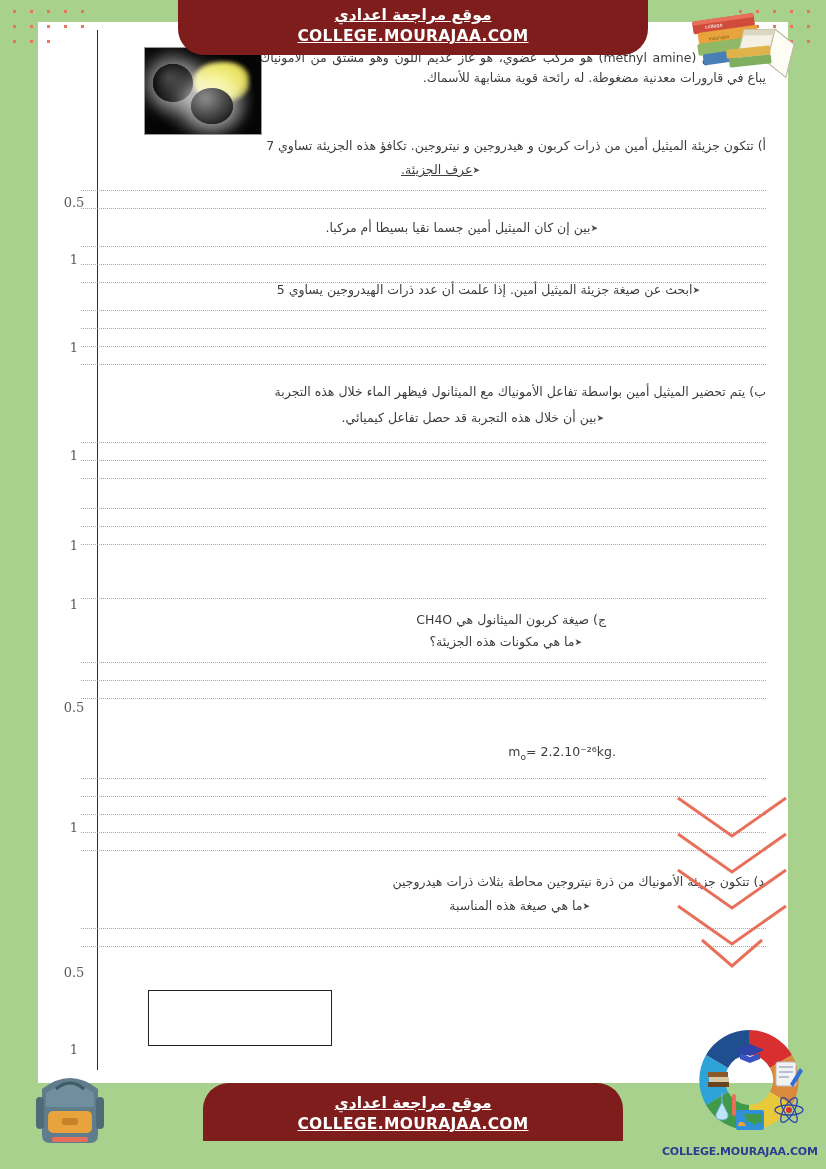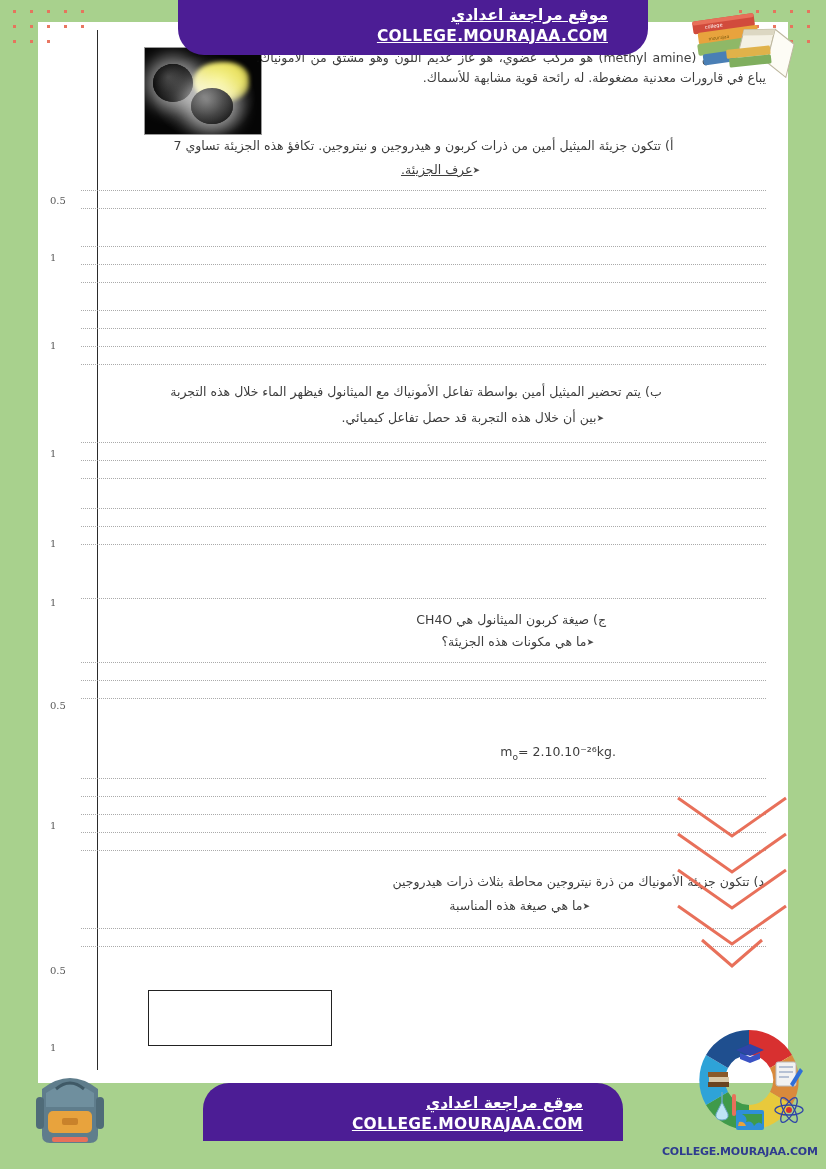--- a/index.html
+++ b/index.html
@@ -37,22 +37,22 @@
     background-image: radial-gradient(#e8705a 1.6px, transparent 1.8px);
     background-size: 17px 15px;
     opacity: .95;
   }
   .dots-left { left: 6px; }
   .dots-right { right: 6px; }
 
   
   .banner {
     position: absolute; left: 50%; transform: translateX(-50%);
-    background: #4c1d95; color: #ffffff;
-    text-align: right; border-radius: 0 0 26px 26px;
+    background: #7f1d1d; color: #ffffff;
+    text-align: center; border-radius: 0 0 26px 26px;
     padding: 4px 40px 8px;
     z-index: 6;
   }
   .banner.top { top: 0; width: 470px; }
   .banner.bottom {
     top: 1083px; width: 420px;
     border-radius: 26px 26px 0 0; padding: 9px 40px 6px;
   }
   .banner .ar {
     font-size: 15.5px; font-weight: bold; direction: rtl;
@@ -67,35 +67,35 @@
   .sheet {
     position: absolute; left: 50px; top: 30px;
     width: 726px; height: 1040px;
     background: #ffffff;
   }
   .marks-col {
     position: absolute; left: 0; top: 0; width: 48px; height: 1040px;
     border-right: 1.6px solid #2b2b2b;
   }
   .mark {
-    position: absolute; left: 0; width: 48px; 
-    font-size: 10px; color: #5b5b5b; font-family: "DejaVu Serif", serif;
+    position: absolute; left: 0; width: 48px; text-align: center;
+    font-size: 13px; color: #5b5b5b; font-family: "DejaVu Serif", serif;
   }
 
   .body-col {
     position: absolute; left: 48px; top: 0; right: 0; height: 1040px;
     direction: rtl; text-align: right;
   }
 
   
   .txt {
     position: absolute; right: 8px;
     font-family: "DejaVu Sans", "Liberation Sans", sans-serif;
     color: #2f2f2f; font-size: 12.5px; line-height: 20px;
-    direction: rtl; text-align: center;
+    direction: rtl; text-align: right;
     filter: blur(.32px) contrast(1.35) grayscale(1);
     opacity: .82;
     white-space: nowrap;
   }
   .txt.wrap { white-space: normal; }
   .txt.just { text-align: justify; }
   .bullet::before {
     content: "\27A4";
     display: inline-block; margin-inline-start: 6px;
     font-size: 9px; color: #3a3a3a; transform: translateY(-1px);
@@ -236,24 +236,26 @@
 
       <div class="txt wrap" style="top:106px; right:10px; width:685px;">
         <span>أ)</span>
         <span>تتكون جزيئة الميثيل أمين من ذرات كربون و هيدروجين و نيتروجين. تكافؤ هذه الجزيئة تساوي 7</span>
       </div>
 
       <div class="txt bullet" style="top:130px; right:290px;text-decoration:underline;">عرف الجزيئة.</div>
       <div class="rule" style="top:160px; right:10px; width:685px;"></div>
       <div class="rule" style="top:178px; right:10px; width:685px;"></div>
 
+      <div class="txt bullet" style="top:188px; right:172px;">بين إن كان الميثيل أمين جسما نقيا بسيطا أم مركبا.</div>
       <div class="rule" style="top:216px; right:10px; width:685px;"></div>
       <div class="rule" style="top:234px; right:10px; width:685px;"></div>
       <div class="rule" style="top:252px; right:10px; width:685px;"></div>
 
+      <div class="txt bullet" style="top:250px; right:70px;">ابحث عن صيغة جزيئة الميثيل أمين. إذا علمت أن عدد ذرات الهيدروجين يساوي 5</div>
       <div class="rule" style="top:280px; right:10px; width:685px;"></div>
       <div class="rule" style="top:298px; right:10px; width:685px;"></div>
       <div class="rule" style="top:316px; right:10px; width:685px;"></div>
       <div class="rule" style="top:334px; right:10px; width:685px;"></div>
 
       <div class="txt wrap" style="top:352px; right:10px; width:700px;">
         <span>ب)</span>
         <span>يتم تحضير الميثيل أمين بواسطة تفاعل الأمونياك مع الميثانول فيظهر الماء خلال هذه التجربة</span>
       </div>
 
@@ -267,27 +269,27 @@
       <div class="rule" style="top:514px; right:10px; width:685px;"></div>
 
       <div class="rule" style="top:568px; right:10px; width:685px;"></div>
 
       <div class="txt" style="top:580px; right:170px;">
         <span>ج)</span>
         <span>صيغة كربون الميثانول هي</span>
         <span class="ltr bold">CH4O</span>
       </div>
 
-      <div class="txt bullet" style="top:602px; right:176px;">ما هي مكونات هذه الجزيئة؟</div>
+      <div class="txt bullet" style="top:602px; right:188px;">ما هي مكونات هذه الجزيئة؟</div>
       <div class="rule" style="top:632px; right:10px; width:685px;"></div>
       <div class="rule" style="top:650px; right:10px; width:685px;"></div>
       <div class="rule" style="top:668px; right:10px; width:685px;"></div>
 
       <div class="txt" style="top:712px; right:160px;">
-        <span class="ltr">m<sub>o</sub>= <span>2.10.10⁻²⁶kg</span>.</span>
+        <span class="ltr">m<sub>o</sub>= <span>2.2.10⁻²⁶kg</span>.</span>
       </div>
       <div class="rule" style="top:748px; right:10px; width:685px;"></div>
       <div class="rule" style="top:766px; right:10px; width:685px;"></div>
       <div class="rule" style="top:784px; right:10px; width:685px;"></div>
       <div class="rule" style="top:802px; right:10px; width:685px;"></div>
       <div class="rule" style="top:820px; right:10px; width:685px;"></div>
 
       <div class="txt" style="top:842px; right:12px;">
         <span>د)</span>
         <span>تتكون جزيئة الأمونياك من ذرة نيتروجين محاطة بثلاث ذرات هيدروجين</span>

